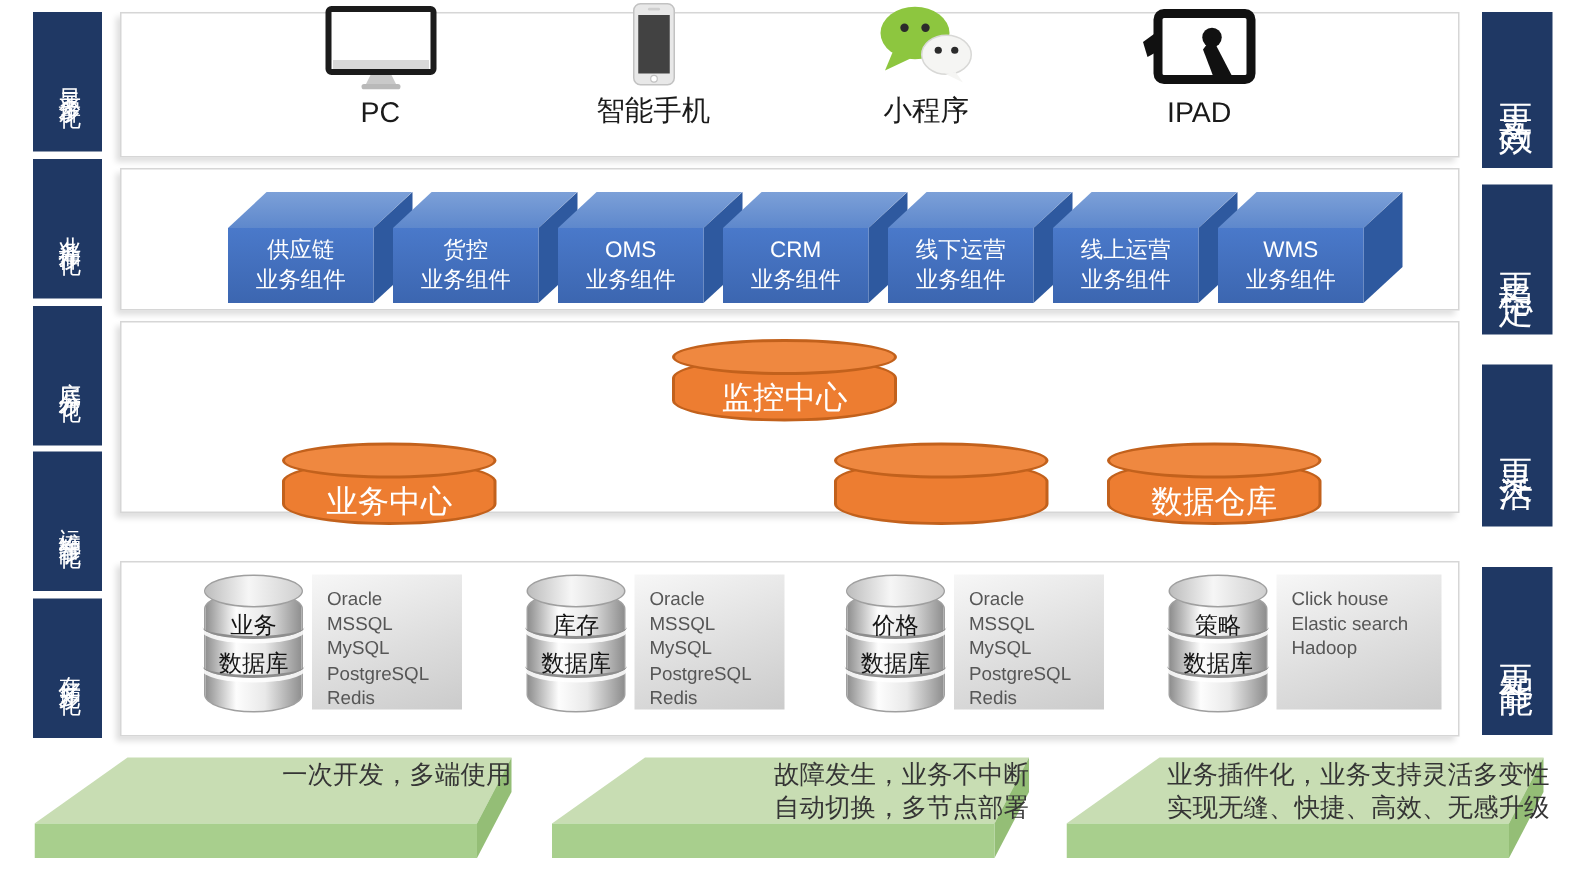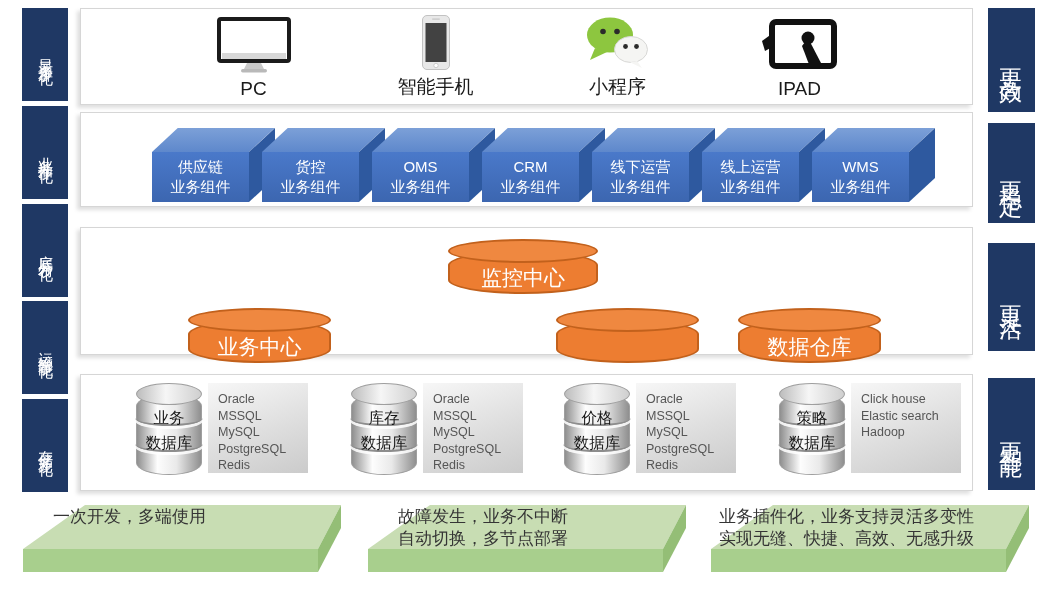--- a/index.html
+++ b/index.html
@@ -15,21 +15,21 @@
   .sidebox.left .vtext { font-size:15px; letter-spacing:3px; }
   .sidebox.right { left:988px; width:47px; }
   .sidebox.right .vtext { font-size:23px; letter-spacing:6px; }
 
   
   .panel { position:absolute; left:80px; width:893px; background:#fff;
            border:1px solid #d6d6d6; box-shadow:-3px 3px 4px rgba(0,0,0,.13); }
 
   
   .devices { display:flex; justify-content:center; align-items:flex-end;
-             height:100%; padding-bottom:4px; }
+             height:100%; padding-bottom:17px; }
   .device { width:182px; display:flex; flex-direction:column; align-items:center; }
   .device .icon { height:60px; display:flex; align-items:flex-end; justify-content:center; }
   .device .dlabel { margin-top:3px; font-size:19px; color:#1a1a1a; }
 
   
   .cubes { position:relative; height:100%; padding:14px 0 0 71px; display:flex; }
   .cube { position:relative; width:126px; height:76px; margin-right:-16px; flex:none; }
   .cube-top { position:absolute; left:0; top:1px; width:97px; height:24px;
               background:linear-gradient(180deg,#7CA0D8,#5E88CC);
               transform:skewX(-47deg); transform-origin:bottom left; }
@@ -63,21 +63,21 @@
   .db-label { position:absolute; left:-6px; right:-6px; top:22px; z-index:3; text-align:center;
               color:#141414; font-size:15.5px; line-height:25px; }
   .techbox { width:100px; height:90px; padding:8px 2px 0 10px;
              background:linear-gradient(160deg,#f7f7f7,#dedede 55%,#cbcbcb);
              font-size:12.5px; line-height:1.32; color:#565656; }
   .techbox.wide { width:110px; }
 
   
   .slab { position:absolute; top:503px; width:322px; height:70px; }
   .slab svg { position:absolute; inset:0; }
-  .slab-text { position:absolute; left:30px; right:4px; top:3px; text-align:left;
+  .slab-text { position:absolute; left:30px; right:4px; top:3px; text-align:right;
                font-size:17px; line-height:1.28; color:#353535; }
 </style>
 </head>
 <body>
 
 <div class="stage">
 
   <div class="sidebox left" style="top:8px;height:93px">
       <span class="vtext">显示多屏化</span>
     </div>
@@ -215,21 +215,21 @@
         <div class="cube-top"></div>
         <div class="cube-side"></div>
         <div class="cube-front">
           <span>WMS</span>
           <span>业务组件</span>
         </div>
       </div>
     </div>
   </div>
 
-  <div class="panel" style="top:227px;height:128px">
+  <div class="panel" style="top:214px;height:128px">
     <div class="cyl" style="left:367px;top:11px;width:150px;height:55px">
       <div class="cyl-body"></div>
       <div class="cyl-top"></div>
       <div class="cyl-label">监控中心</div>
     </div>
     <div class="cyl" style="left:107px;top:80px;width:143px;height:55px">
       <div class="cyl-body"></div>
       <div class="cyl-top"></div>
       <div class="cyl-label">业务中心</div>
     </div>

